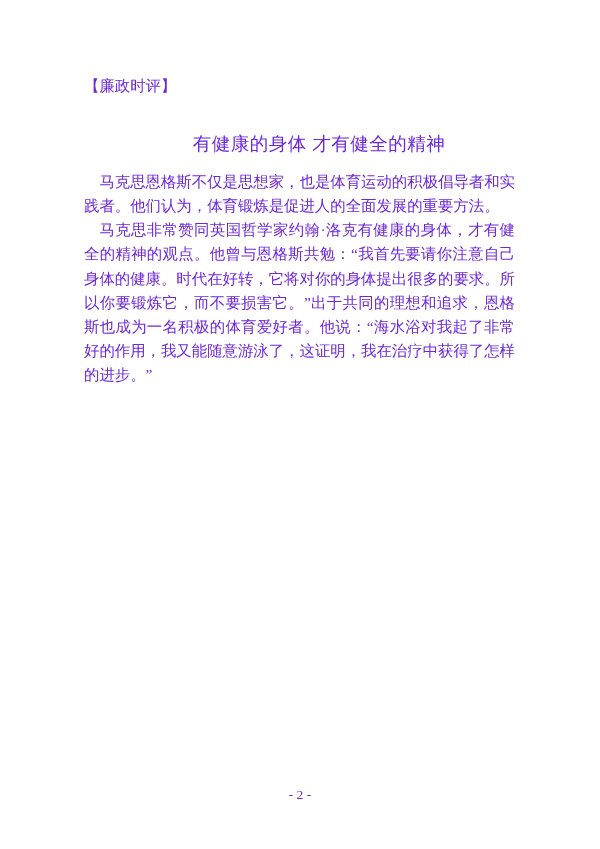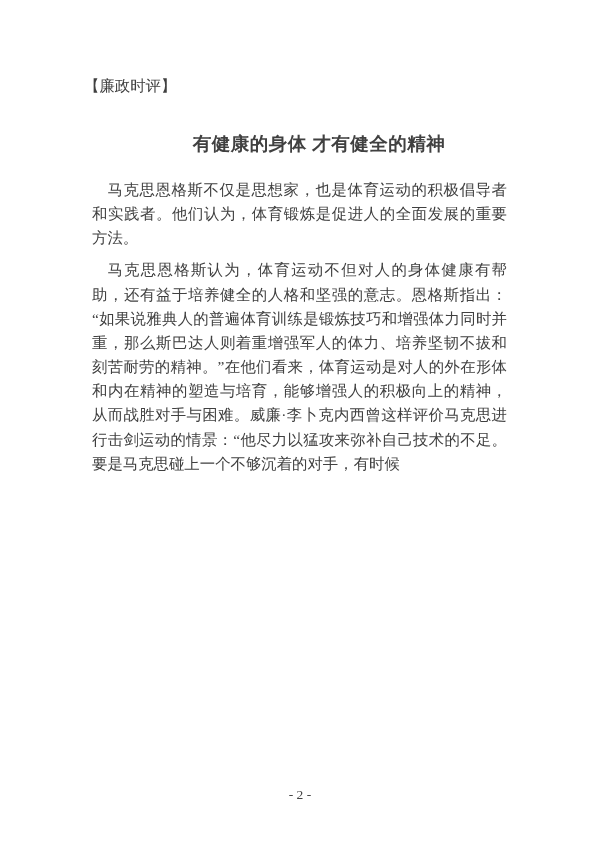--- a/index.html
+++ b/index.html
@@ -5,59 +5,59 @@
   html, body {
     margin: 0;
     padding: 0;
     background: #ffffff;
   }
   .page {
     position: relative;
     width: 600px;
     height: 849px;
     background: #ffffff;
-    color: #404040;
+    color: #6d28d9;
     font-family: "Liberation Serif", "DejaVu Serif", serif;
     overflow: hidden;
   }
   .section-label {
     position: absolute;
     left: 84px;
     top: 76px;
     font-size: 15.4px;
     line-height: 20px;
     white-space: nowrap;
   }
   .doc-title {
     position: absolute;
     left: 84px;
     top: 120px;
     width: 432px;
     padding-left: 38px;
     box-sizing: border-box;
     text-align: center;
     font-family: "Liberation Sans", "DejaVu Sans", sans-serif;
-    font-weight: 700;
+    font-weight: 400;
     font-size: 18.5px;
     line-height: 24px;
     letter-spacing: 0.5px;
     white-space: nowrap;
   }
   .body-text {
     position: absolute;
     left: 84px;
     top: 170px;
     width: 431px;
     font-size: 15.4px;
     line-height: 24.15px;
     text-align: justify;
     text-justify: inter-character;
   }
   .body-text p {
-    margin: 8px;
+    margin: 0;
     padding: 0;
     text-indent: 1em;
   }
   .page-number {
     position: absolute;
     left: 0;
     right: 0;
     top: 786px;
     text-align: center;
     font-size: 13.5px;
@@ -68,18 +68,18 @@
 <body>
 
 <div class="page">
 
   <div class="section-label">【廉政时评】</div>
 
   <h1 class="doc-title">有健康的身体 才有健全的精神</h1>
 
   <div class="body-text">
     <p>马克思恩格斯不仅是思想家，也是体育运动的积极倡导者和实践者。他们认为，体育锻炼是促进人的全面发展的重要方法。</p>
-    <p>马克思恩格斯认为，体育运动不但对人的身体健康有帮助，还有益于培养健全的人格和坚强的意志。恩格斯指出：“如果说雅典人的普遍体育训练是锻炼技巧和增强体力同时并重，那么斯巴达人则着重增强军人的体力、培养坚韧不拔和刻苦耐劳的精神。”在他们看来，体育运动是对人的外在形体和内在精神的塑造与培育，能够增强人的积极向上的精神，从而战胜对手与困难。威廉·李卜克内西曾这样评价马克思进行击剑运动的情景：“他尽力以猛攻来弥补自己技术的不足。要是马克思碰上一个不够沉着的对手，有时候</p>
+    <p>马克思非常赞同英国哲学家约翰·洛克有健康的身体，才有健全的精神的观点。他曾与恩格斯共勉：“我首先要请你注意自己身体的健康。时代在好转，它将对你的身体提出很多的要求。所以你要锻炼它，而不要损害它。”出于共同的理想和追求，恩格斯也成为一名积极的体育爱好者。他说：“海水浴对我起了非常好的作用，我又能随意游泳了，这证明，我在治疗中获得了怎样的进步。”</p>
   </div>
 
   <div class="page-number">- 2 -</div>
 
 </div>
 
 </body></html>

